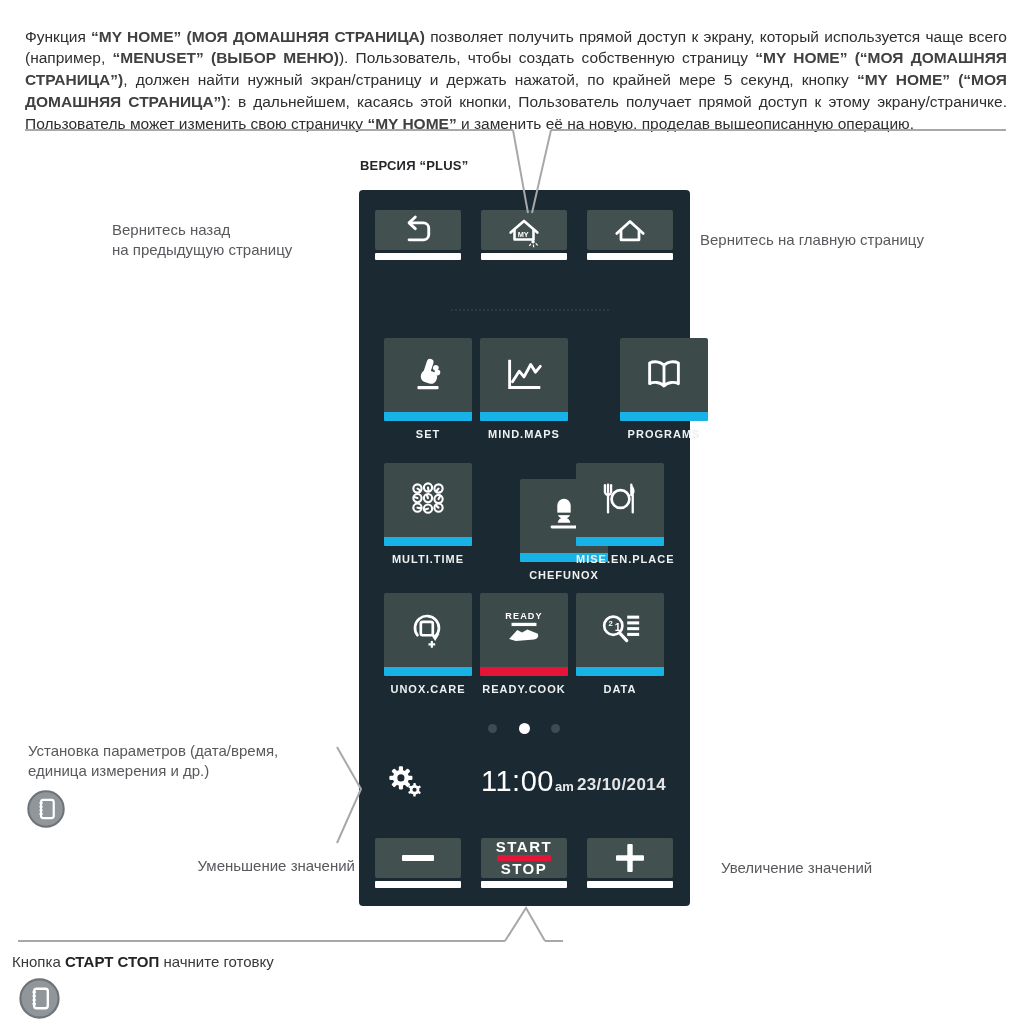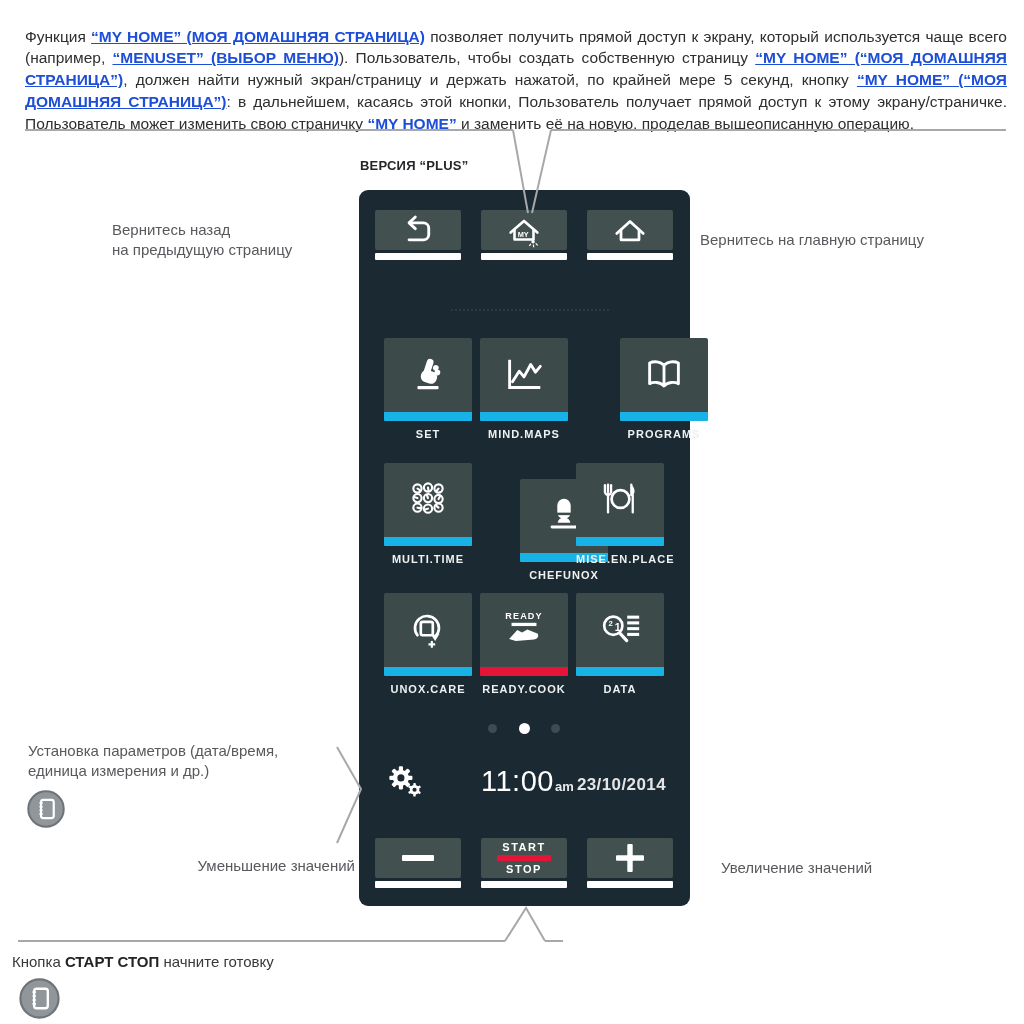--- a/index.html
+++ b/index.html
@@ -2,35 +2,35 @@
 <html><head>
 <meta charset="utf-8">
 <style>
   html,body{margin:0;padding:0;background:#fff;}
   .page{position:relative;width:1024px;height:1024px;background:#ffffff;
         font-family:"Liberation Sans",sans-serif;overflow:hidden;}
 
   
   .intro{position:absolute;left:25px;top:10px;width:982px;font-size:15.5px;
          line-height:21.8px;color:#2e2e30;text-align:justify;}
-  .intro b{color:#1d4ed8;text-decoration:underline;}
+  .intro b{color:#404040;}
 
   
   .leads{position:absolute;left:0;top:0;width:1024px;height:1024px;pointer-events:none;z-index:6;}
 
   .version{position:absolute;left:360px;top:158px;font-size:13px;font-weight:bold;
            color:#26262a;letter-spacing:.2px;}
 
   .annot{position:absolute;font-size:15px;line-height:20px;color:#58595d;}
   .caption{position:absolute;left:12px;top:953px;font-size:15px;color:#39393c;}
   .caption b{color:#232326;}
 
   
   .panel{position:absolute;left:359px;top:190px;width:331px;height:716px;
-         background:#1b2933;border-radius:9px;z-index:2;}
+         background:#1b2933;border-radius:4px;z-index:2;}
   .stripe{background-image:repeating-linear-gradient(180deg,rgba(255,255,255,.05) 0 1px,rgba(0,0,0,0) 1px 4px);}
   .navbtn,.ctrlbtn{position:absolute;width:86px;}
   .btn-body{height:40px;background:#42514f;border-radius:2px;display:flex;
             align-items:center;justify-content:center;}
   .btn-bar{height:7px;background:#ffffff;margin-top:3px;border-radius:1px;}
 
   .residue{position:absolute;left:92px;top:110px;width:158px;height:9px;
            border-bottom:2px dotted rgba(255,255,255,.08);}
 
   .tile{position:absolute;width:88px;}
@@ -46,21 +46,21 @@
   .dot.active{width:11px;height:11px;background:#ffffff;}
 
   .gearbtn{position:absolute;left:26px;top:572px;width:40px;height:40px;cursor:pointer;}
   .time{position:absolute;left:122px;top:575px;font-size:29px;font-weight:300;
         letter-spacing:.5px;color:#ffffff;}
   .meridiem{position:absolute;left:196px;top:589px;font-size:13px;font-weight:bold;color:#e9eced;}
   .date{position:absolute;right:24px;top:585px;font-size:17px;font-weight:bold;
         letter-spacing:.4px;color:#e5e5e5;}
 
   .ss-inner{display:flex;flex-direction:column;align-items:center;justify-content:center;}
-  .ss-txt{font-size:11px;font-weight:bold;letter-spacing:1.5px;color:#fff;line-height:12px;}
+  .ss-txt{font-size:15px;font-weight:bold;letter-spacing:1.5px;color:#fff;line-height:12px;}
   .ss-red{width:54px;height:6px;border-radius:1px;margin:2px 0;}
 
   .minus-glyph{width:32px;height:5.5px;background:#fff;border-radius:1px;}
 
   .manual-icon{position:absolute;}
 </style>
 </head>
 <body>
 
 <div class="page">

